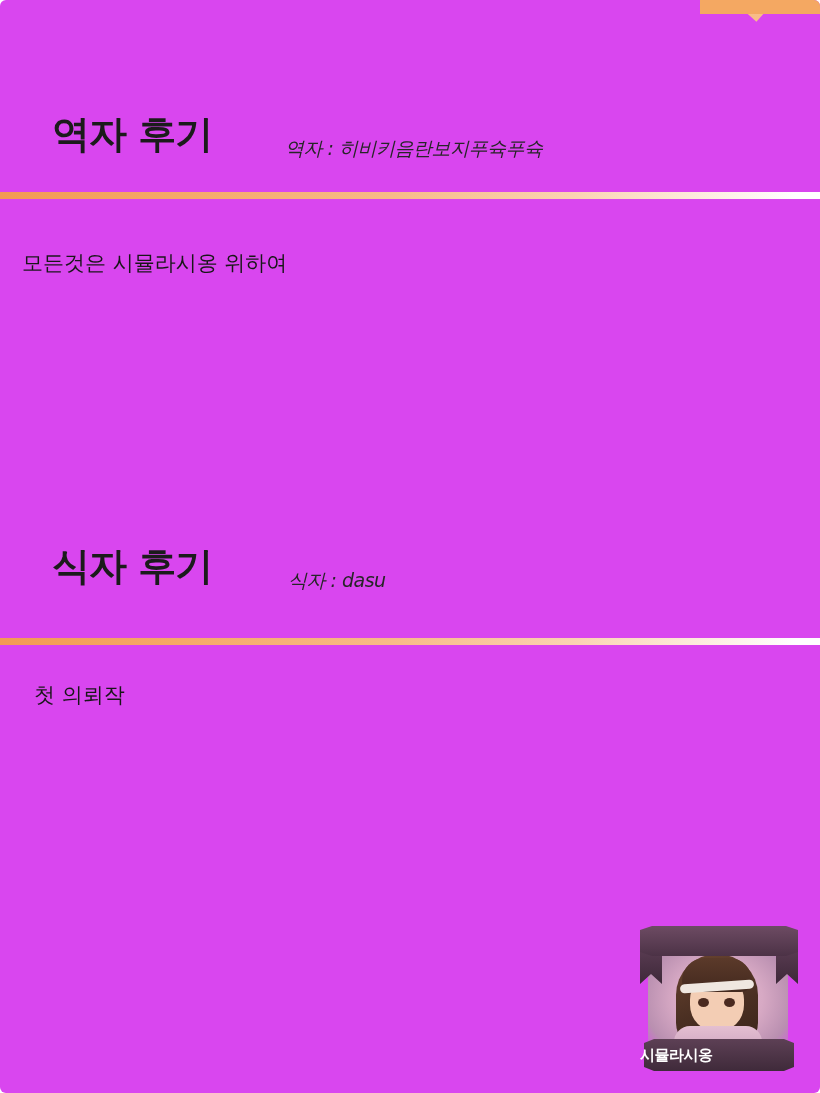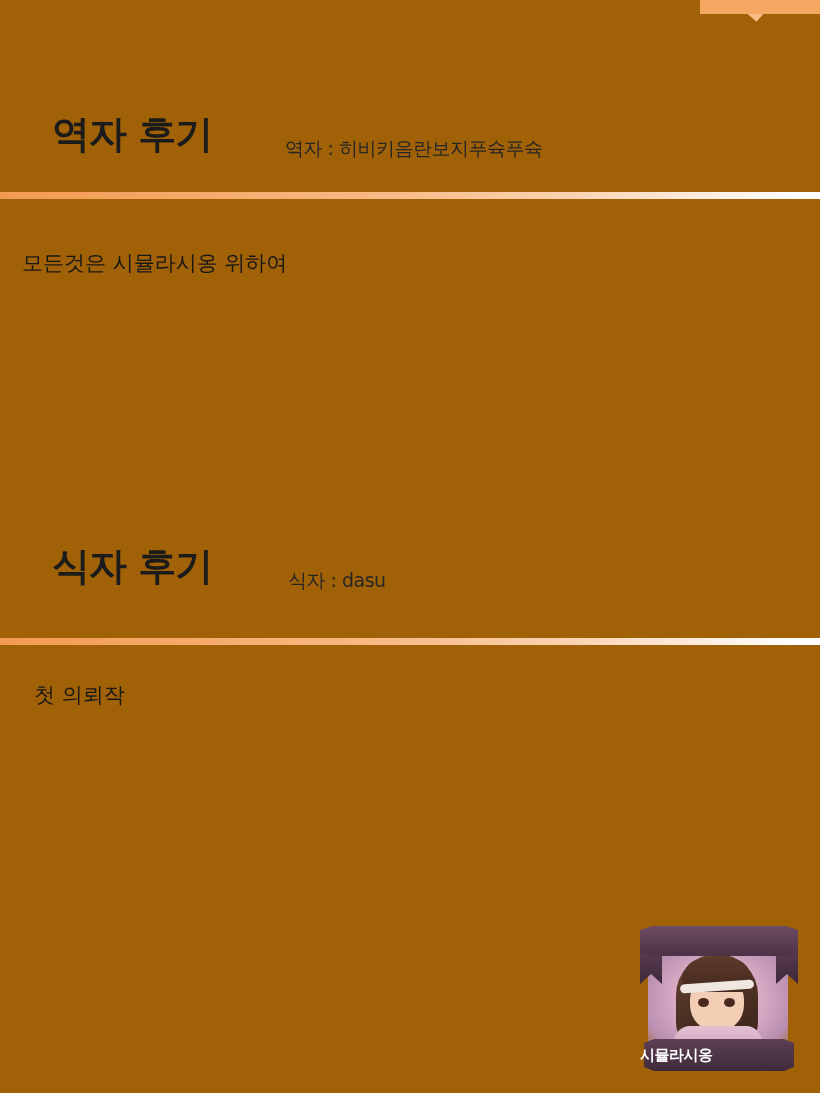--- a/index.html
+++ b/index.html
@@ -7,22 +7,23 @@
     padding: 0;
     background: #ffffff;
   }
   body {
     font-family: "DejaVu Sans", "Liberation Sans", sans-serif;
   }
   .page {
     position: relative;
     width: 820px;
     height: 1093px;
-    background: #a16207;
+    background: #d946ef;
     overflow: hidden;
+    border-radius: 6px;
   }
 
   
   .top-ribbon {
     position: absolute;
     top: 0;
     left: 0;
     width: 820px;
     height: 80px;
     overflow: hidden;
@@ -71,20 +72,21 @@
     line-height: 1.2;
     white-space: nowrap;
   }
   .head-credit {
     position: absolute;
     top: 28px;
     font-size: 19px;
     color: #262626;
     letter-spacing: -0.5px;
     white-space: nowrap;
+    font-style: italic;
   }
   .sec1 .head-credit { left: 285px; }
   .sec2 .head-credit { left: 288px; }
 
   
   .rule {
     position: absolute;
     left: 0;
     width: 820px;
     height: 7px;

